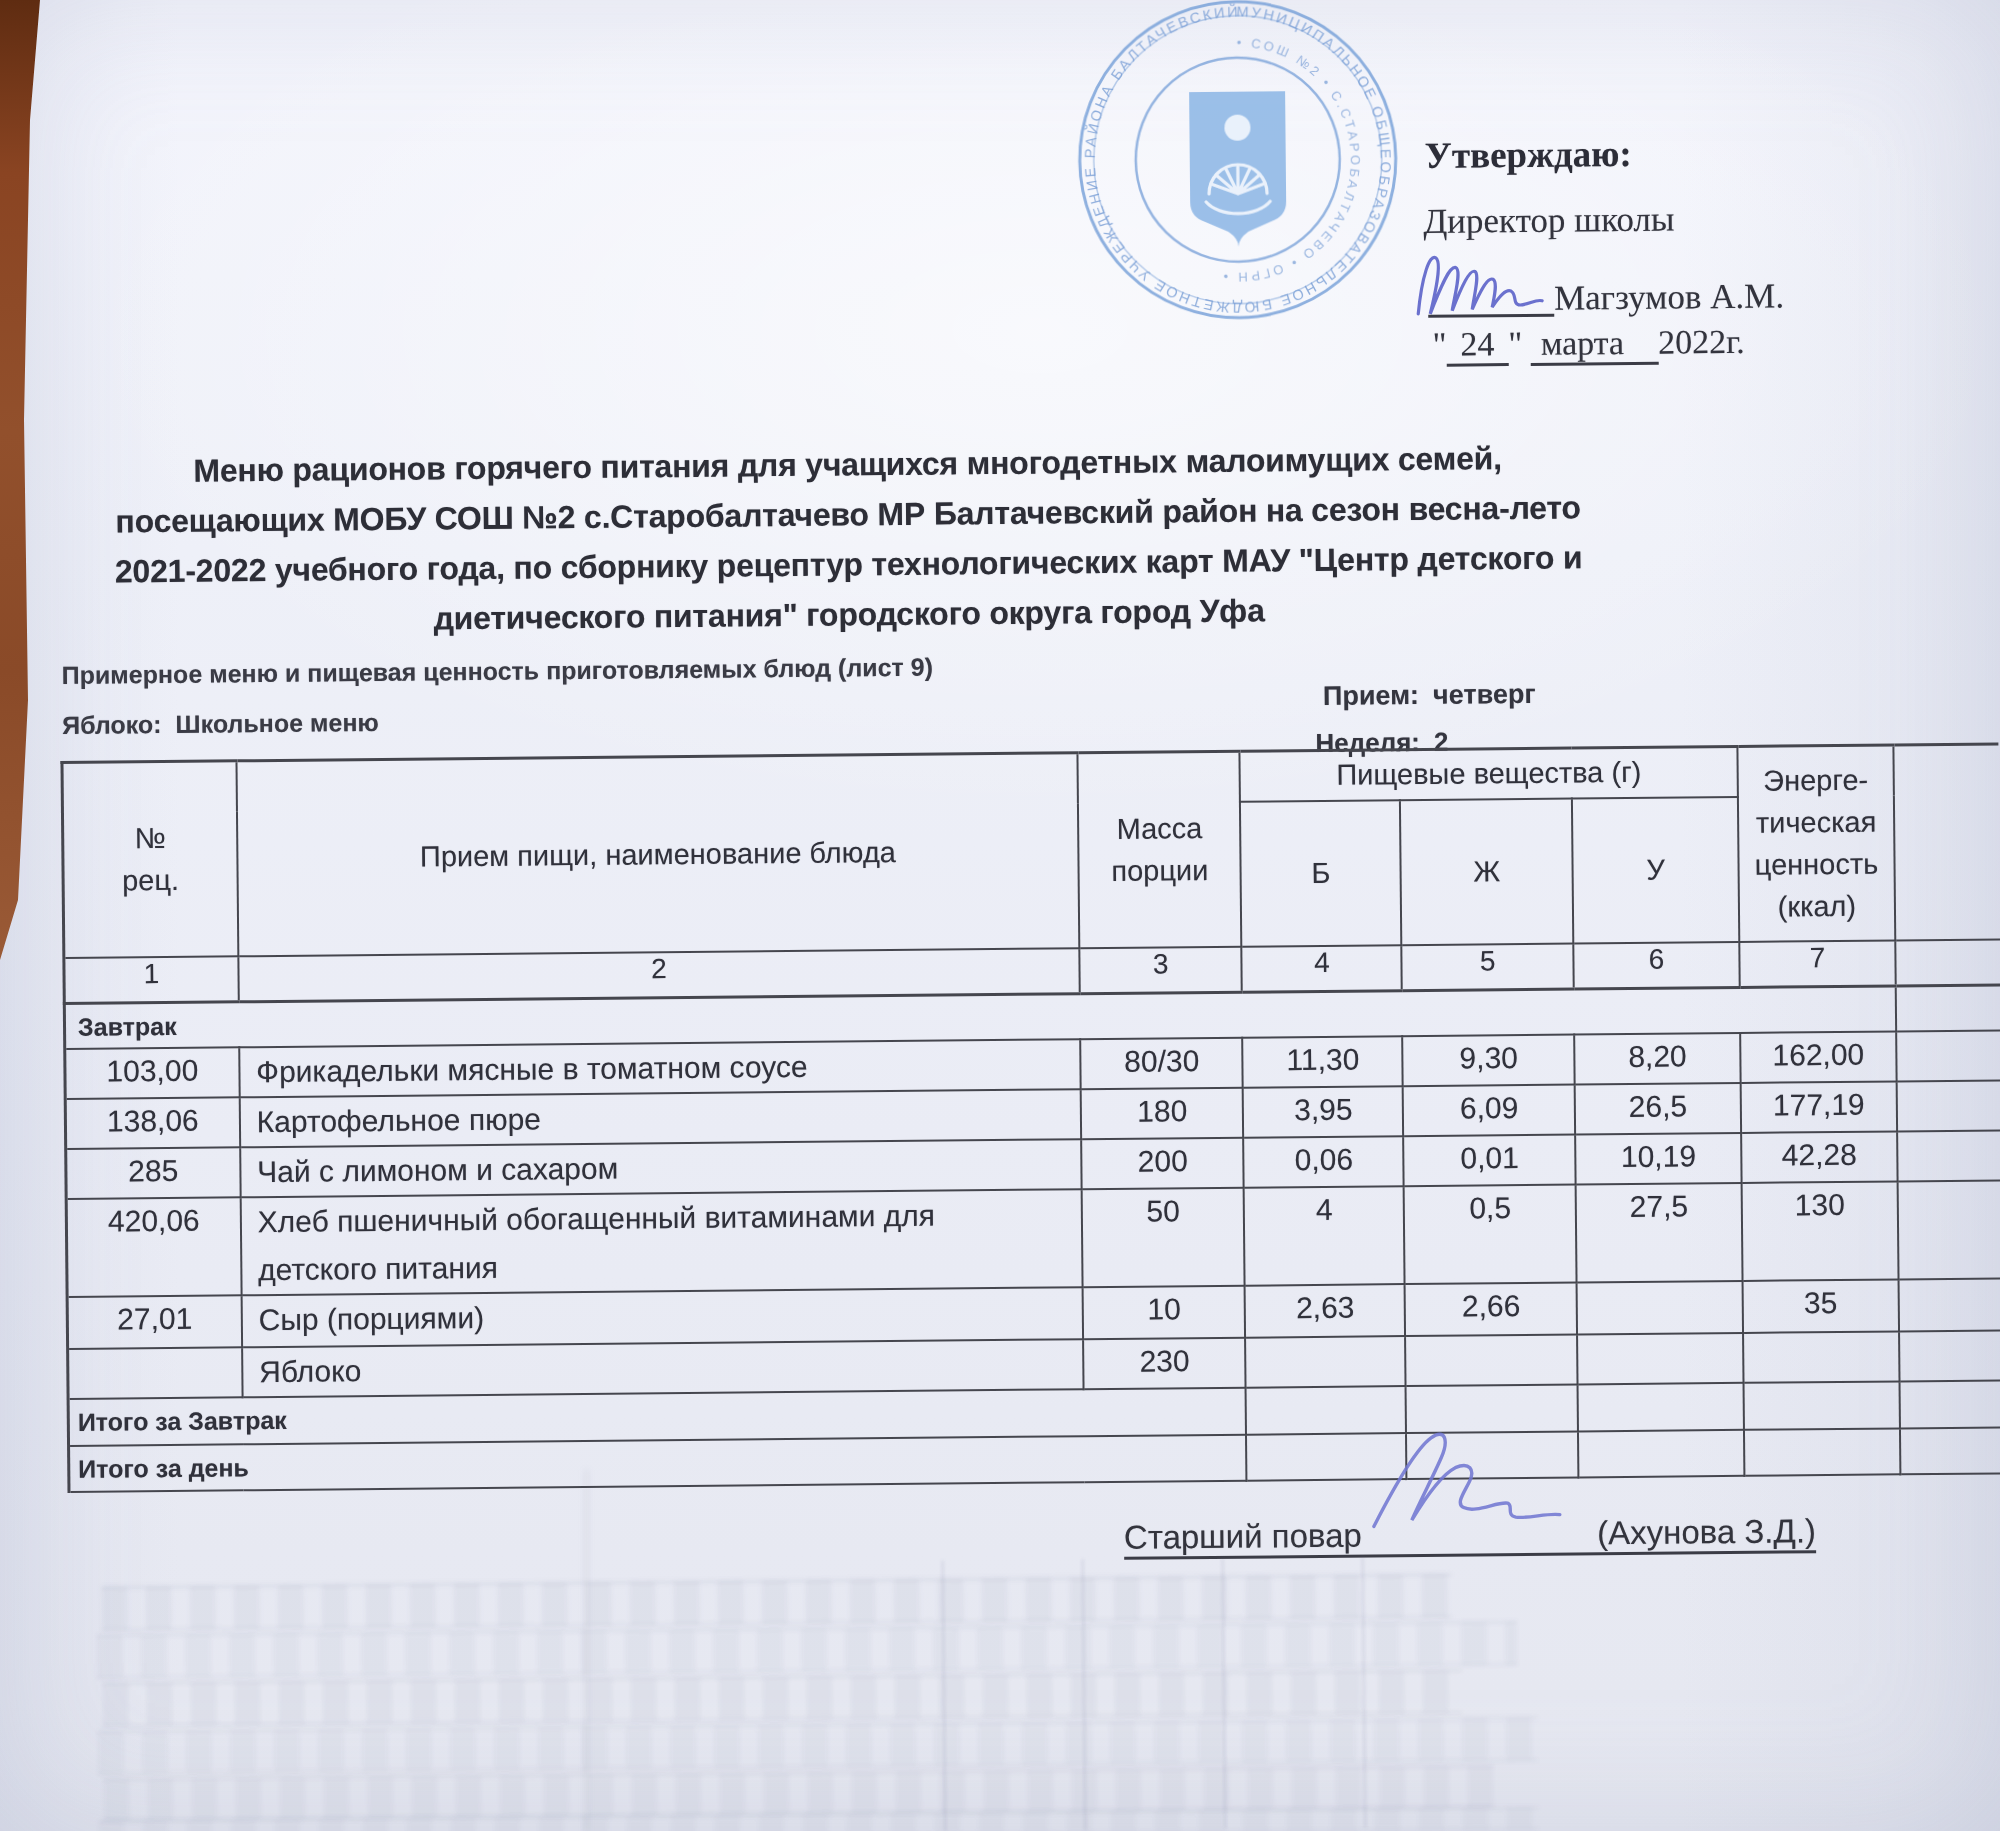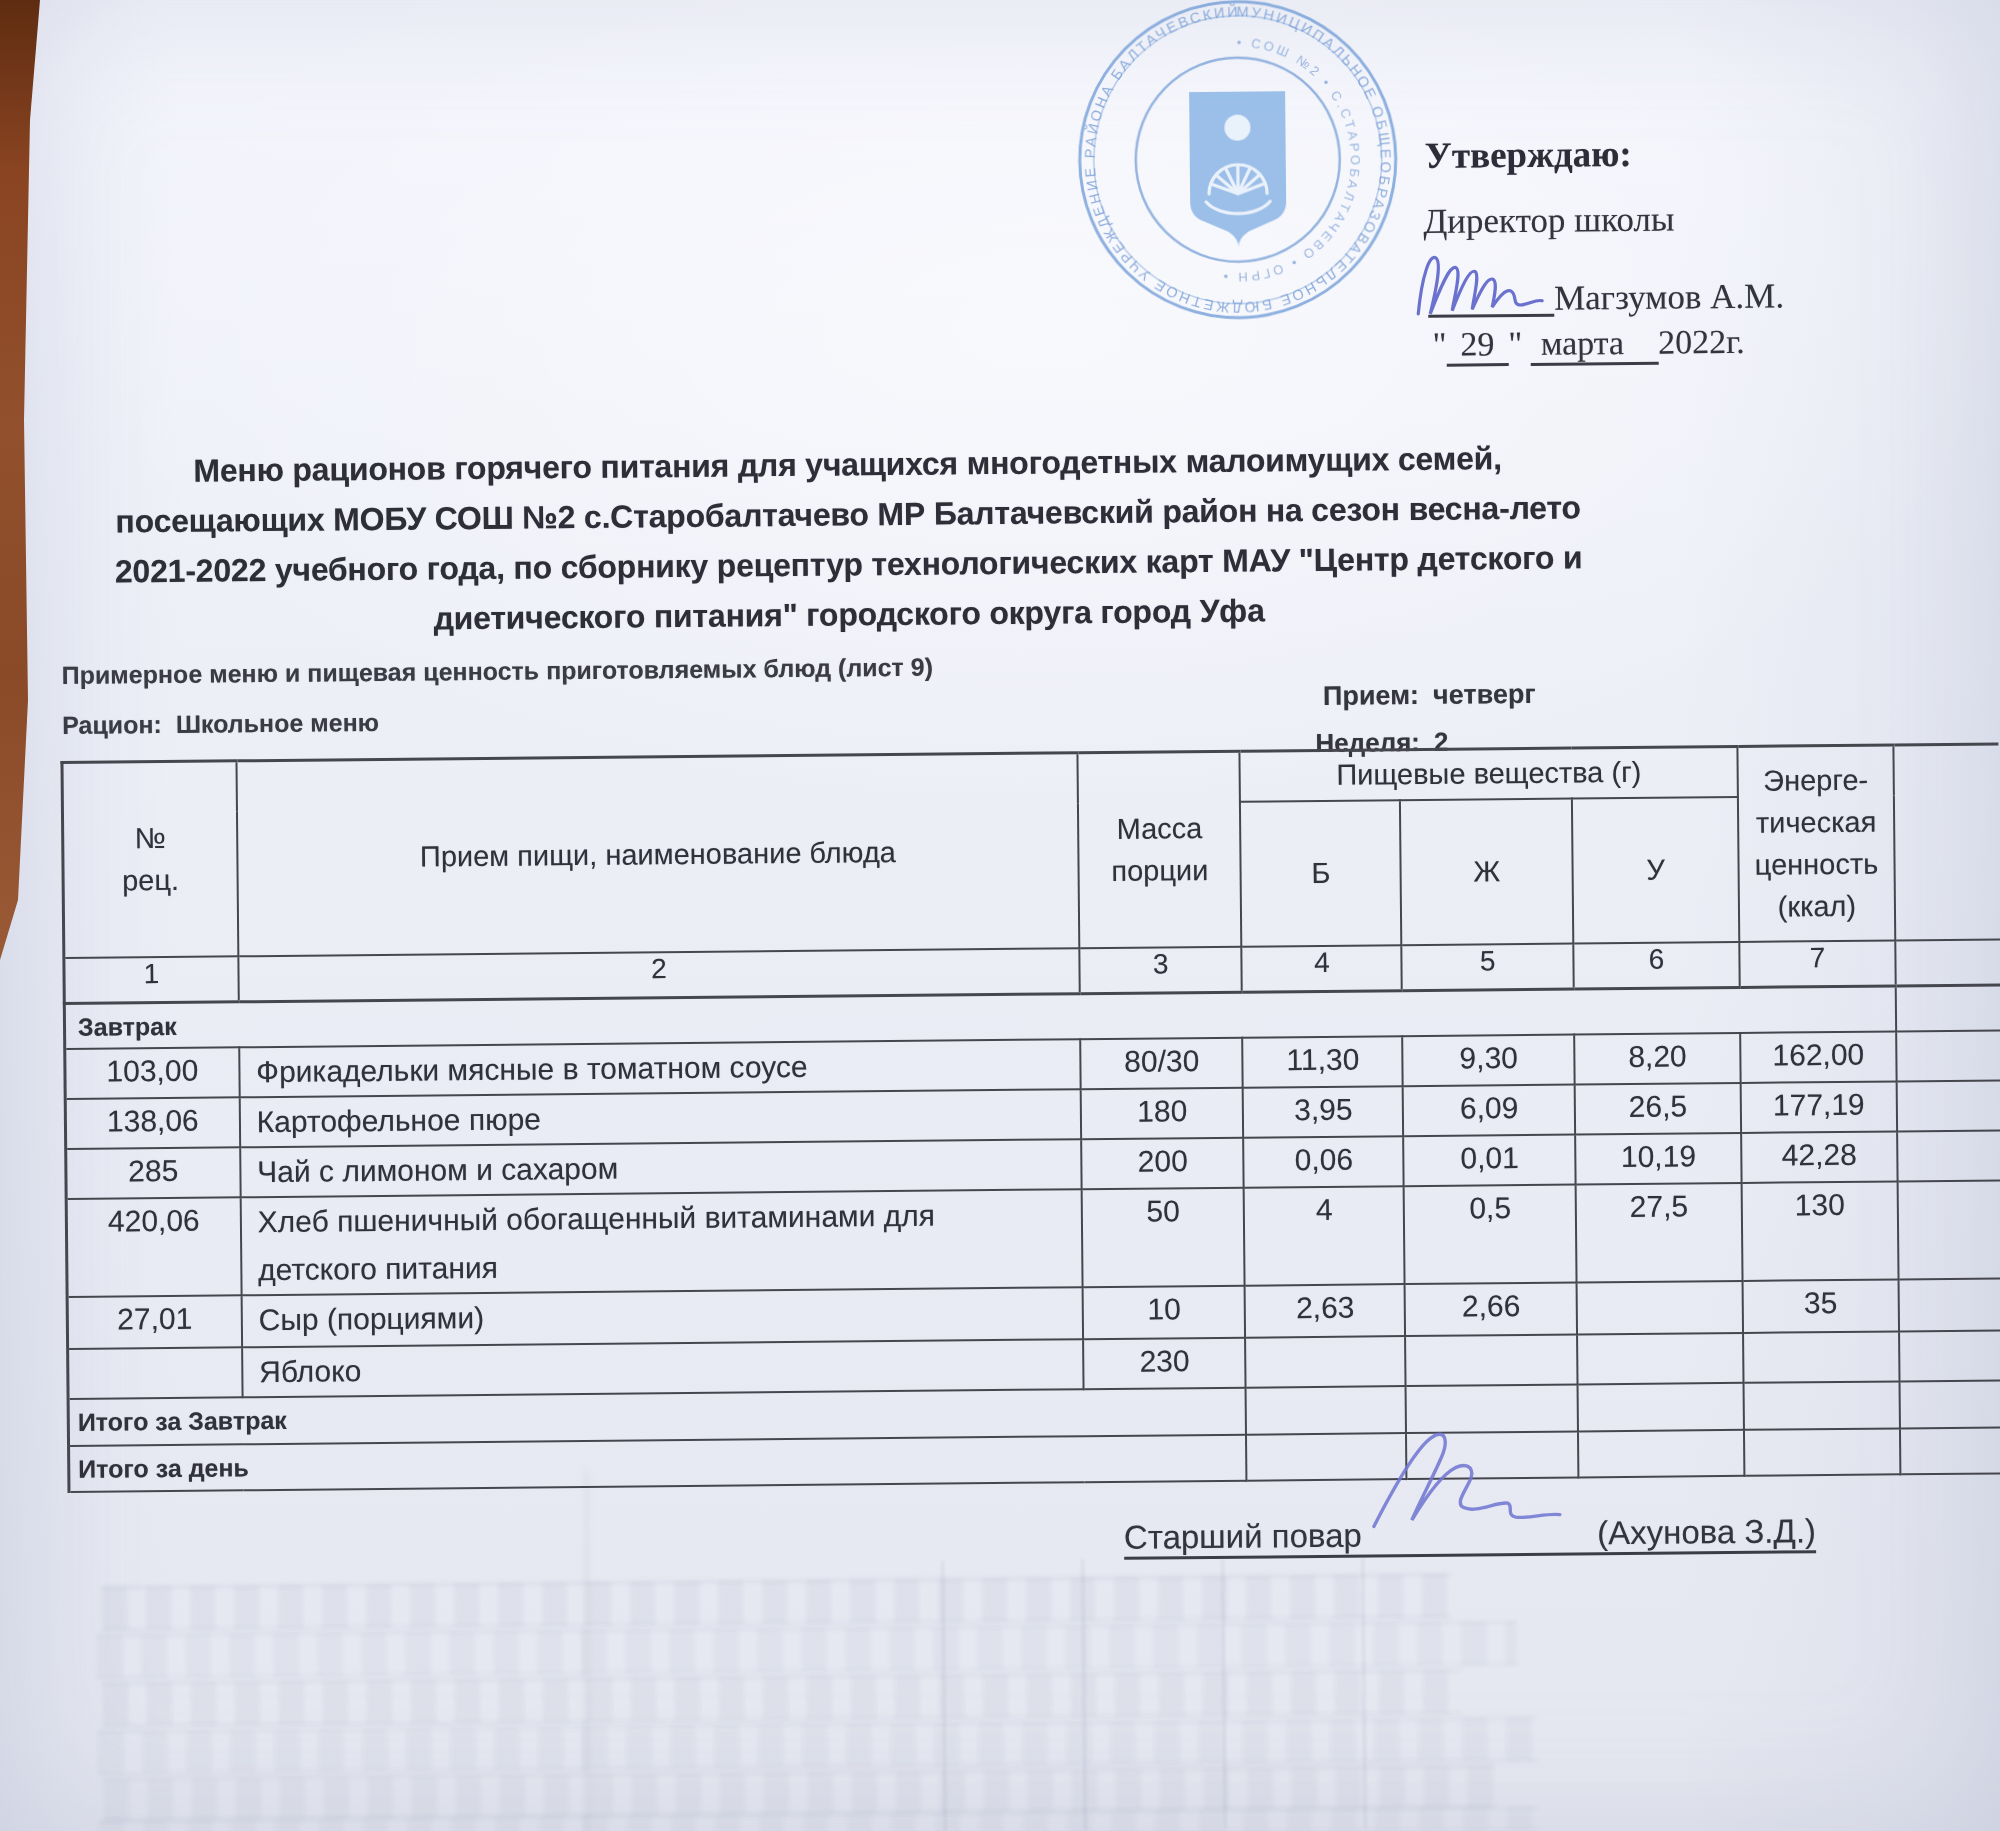--- a/index.html
+++ b/index.html
@@ -130,32 +130,32 @@
   </svg>
 
   <div class="txt approve-head">Утверждаю:</div>
   <div class="txt approve-role">Директор школы</div>
   <svg class="dir-sig" viewBox="0 0 170 95">
     <path d="M6 78 C10 40 18 18 24 22 C31 27 22 62 18 78 C30 48 38 30 44 32 C50 35 42 62 40 75 C50 50 58 34 63 36 C68 39 62 60 60 74 C70 52 76 42 81 44 C86 47 82 62 80 72 C88 60 94 54 99 56 C105 59 100 70 108 70 C116 70 124 64 130 66" fill="none" stroke="#5c63c9" stroke-width="3.2" stroke-linecap="round" opacity=".9"></path>
   </svg>
   <div class="sig-underline"></div>
   <div class="txt approve-name">Магзумов А.М.</div>
   <div class="txt approve-date">
-    <span>"</span><span class="u">29</span><span>"</span>
+    <span>"</span><span class="u">24</span><span>"</span>
     <span class="u2">марта</span><span>2022г.</span>
   </div>
 
   <div class="txt title">Меню рационов горячего питания для учащихся многодетных  малоимущих семей,
 посещающих МОБУ СОШ №2 с.Старобалтачево МР Балтачевский район  на сезон весна-лето
 2021-2022 учебного года, по сборнику рецептур технологических карт  МАУ "Центр детского и
 диетического питания"  городского округа город Уфа</div>
 
   <div class="txt subtitle">Примерное меню и пищевая ценность приготовляемых блюд (лист 9)</div>
   <div class="txt ration">
-    <span>Рацион:</span><span class="metaval">Школьное меню</span>
+    <span>Яблоко:</span><span class="metaval">Школьное меню</span>
   </div>
   <div class="txt dayline">
     <span>Прием:</span><span class="metaval">четверг</span>
   </div>
   <div class="txt weekline">
     <span>Неделя:</span><span class="metaval">2</span>
   </div>
 
   <table class="menu-table">
     <colgroup>

